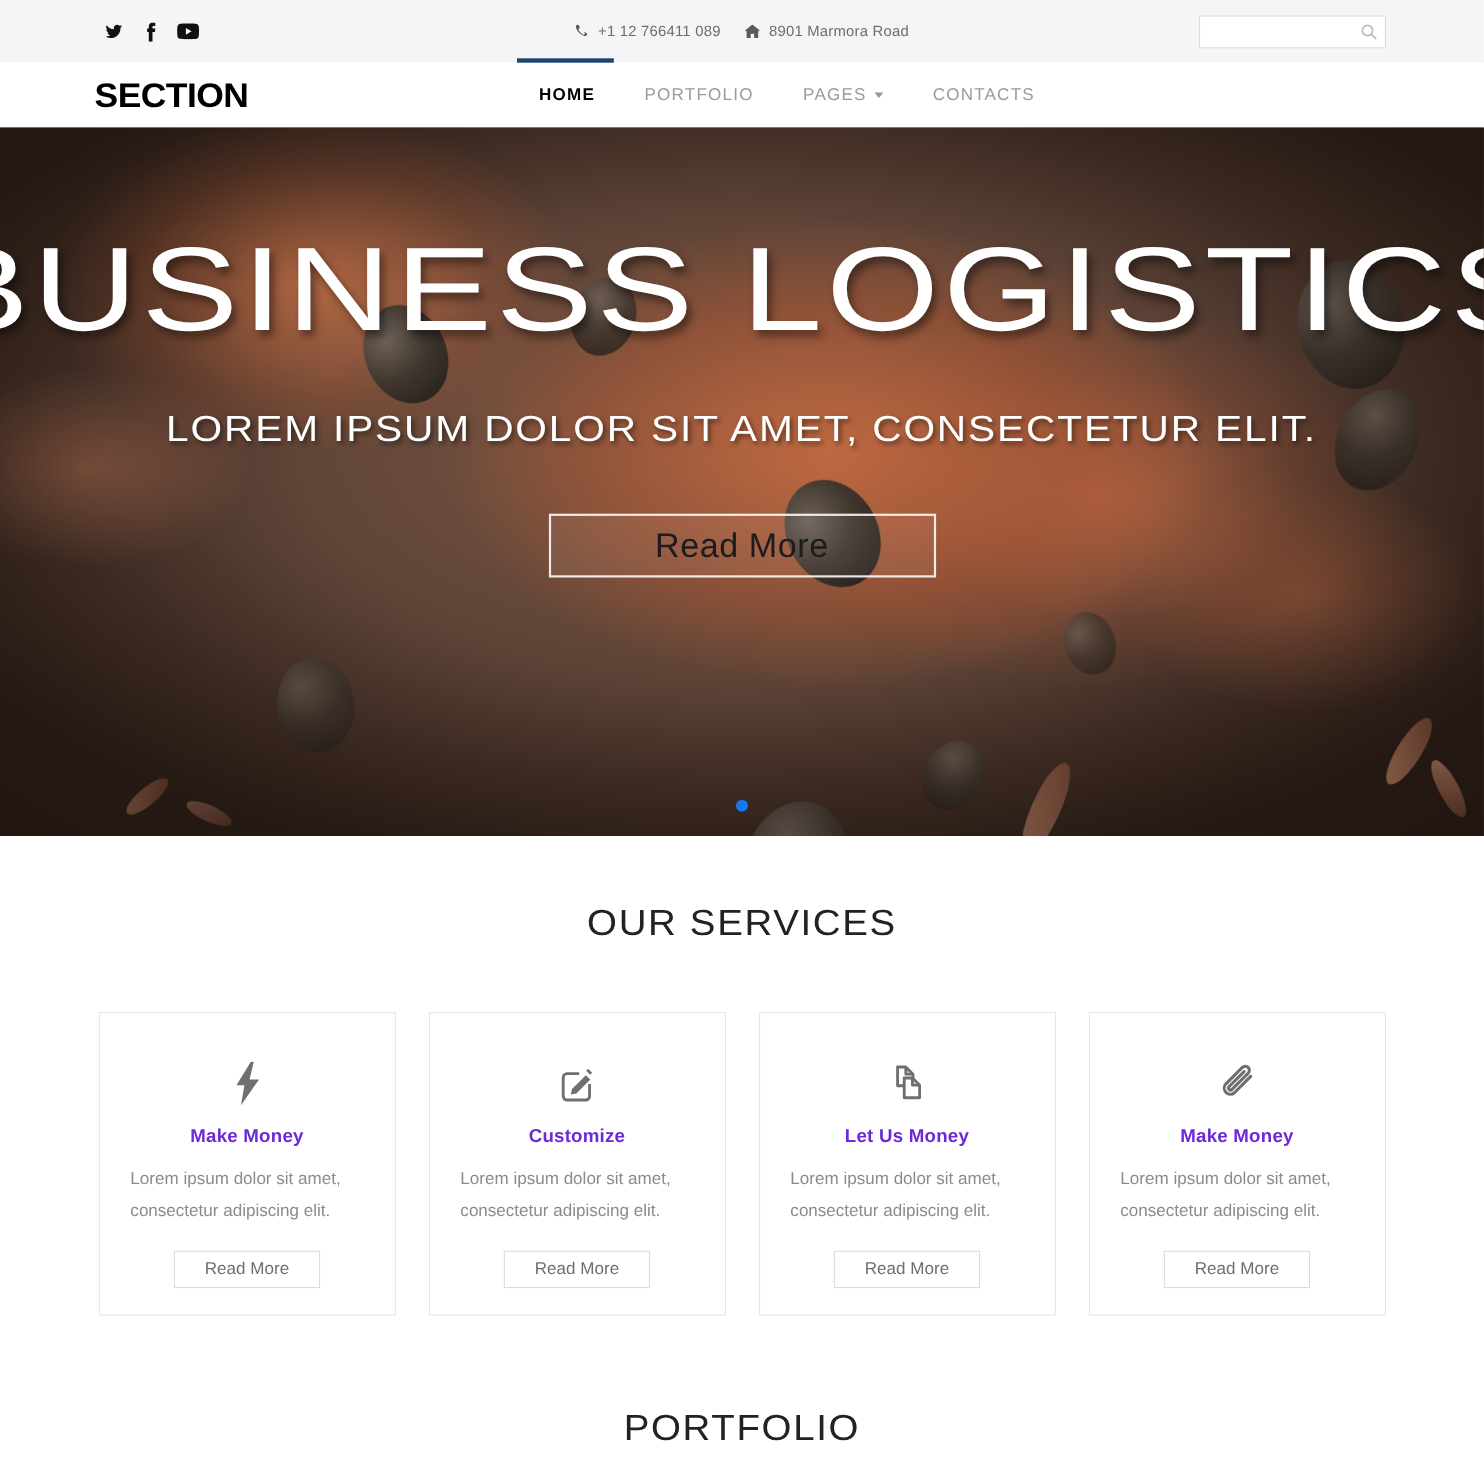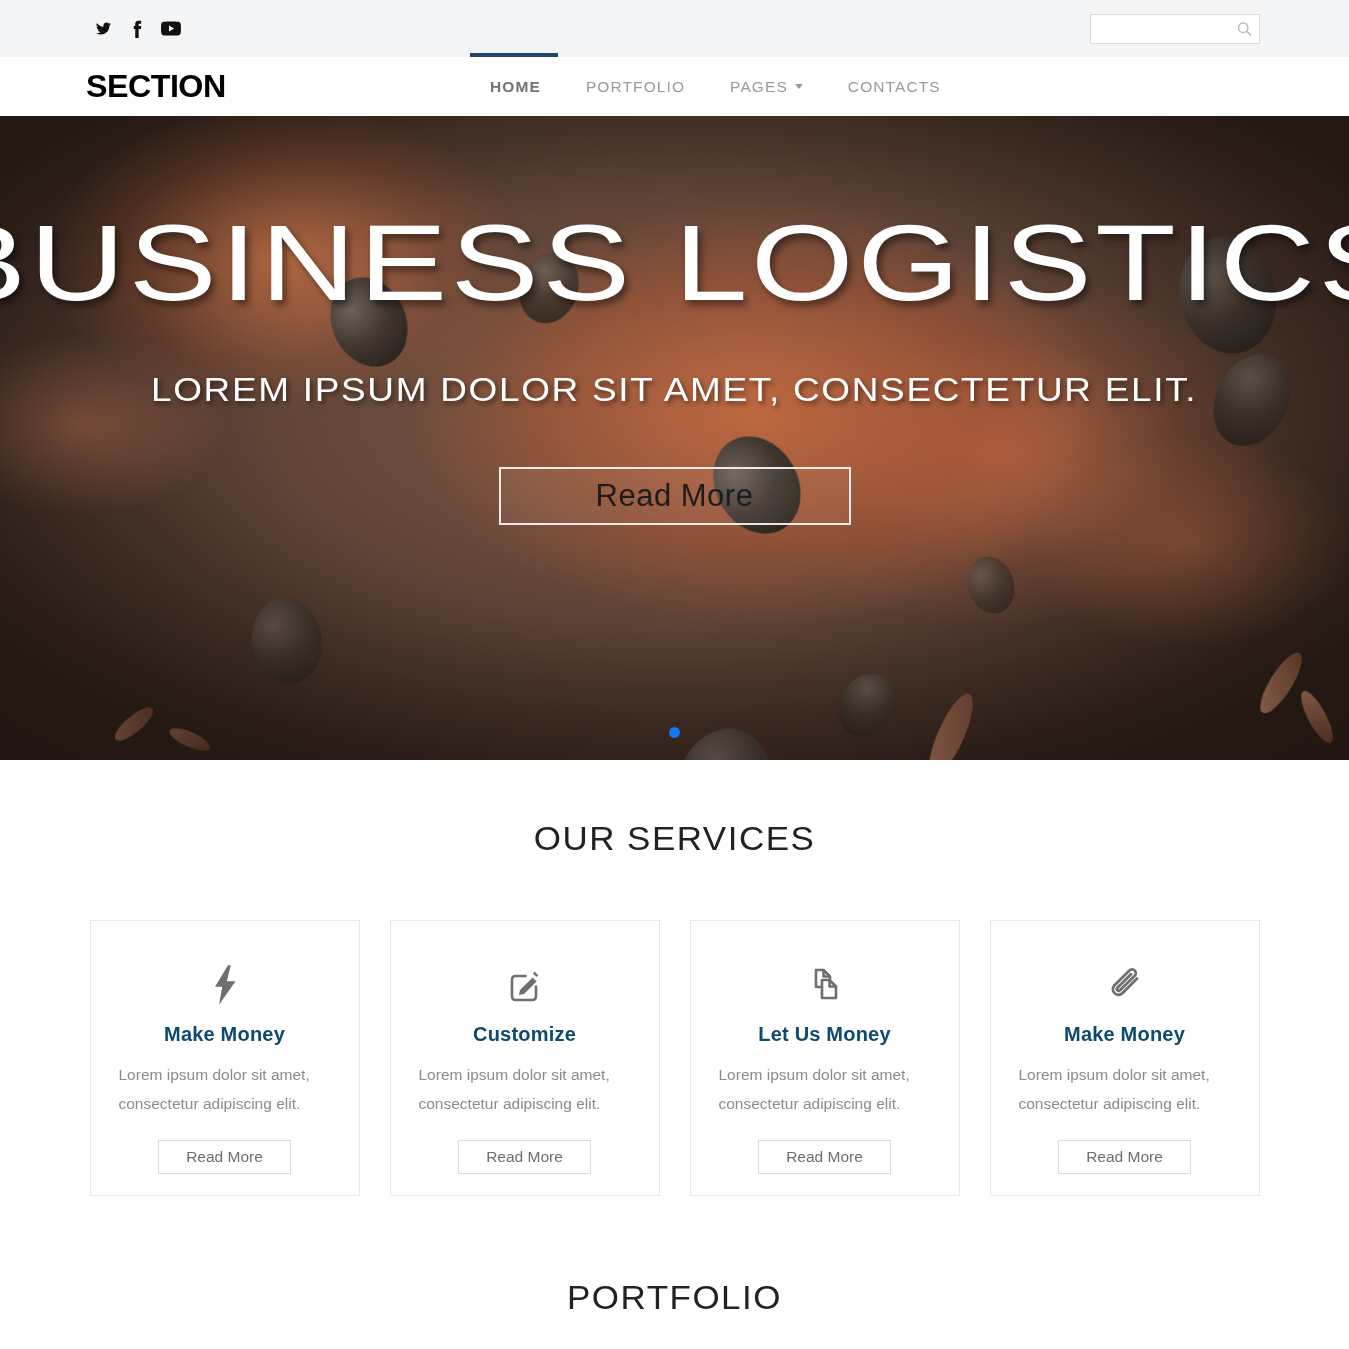--- a/index.html
+++ b/index.html
@@ -122,21 +122,21 @@
     margin-right: 45px;
     font-family: "Liberation Sans Narrow", "Liberation Sans", sans-serif;
     font-size: 15.5px;
     letter-spacing: 1.1px;
     color: #9a9a9a;
     cursor: pointer;
     text-transform: uppercase;
     white-space: nowrap;
   }
   .nav-item:last-child { margin-right: 0; }
-  .nav-item.active { color: #737373; font-weight: 700; }
+  .nav-item.active { color: #000000; font-weight: 700; }
   .nav-item.active::before {
     content: "";
     position: absolute;
     top: -4px;
     left: -20px;
     width: 88px;
     height: 4px;
     background: #1e4670;
   }
   .caret {
@@ -295,22 +295,22 @@
     display: flex;
     align-items: center;
     justify-content: center;
     color: #6f6f6f;
   }
   .card-icon svg { display: block; }
   .card-title {
     margin-top: 14px;
     font-family: "Liberation Sans Narrow", "Liberation Sans", sans-serif;
     font-weight: 700;
-    font-size: 20px;
-    color: #0c4a6e;
+    font-size: 17px;
+    color: #6d28d9;
     letter-spacing: .2px;
   }
   .card-text {
     margin-top: 14px;
     width: 212px;
     text-align: left;
     font-family: "Liberation Sans Narrow", "Liberation Sans", sans-serif;
     font-size: 15.5px;
     line-height: 29px;
     color: #8b8b8b;
@@ -349,20 +349,39 @@
           <path d="M11 8H7.5V5.9c0-.8.5-1 .9-1h2.5V1L7.5 1C3.7 1 3 3.8 3 5.6V8H1v4h2v12h4.5V12h3L11 8z"></path>
         </svg>
     </span>
     <span class="s-icon">
       <svg width="20" height="15" viewBox="0 0 24 18">
           <path d="M23.5 3.1A3 3 0 0 0 21.4 1C19.6.5 12 .5 12 .5S4.4.5 2.6 1A3 3 0 0 0 .5 3.1C0 4.9 0 9 0 9s0 4.1.5 5.9a3 3 0 0 0 2.1 2.1c1.8.5 9.4.5 9.4.5s7.6 0 9.4-.5a3 3 0 0 0 2.1-2.1c.5-1.8.5-5.9.5-5.9s0-4.1-.5-5.9zM9.6 12.6V5.4L15.8 9l-6.2 3.6z"></path>
         </svg>
     </span>
   </div>
 
+  <div class="contact-block">
+    <div class="contact-item">
+      <span>
+        <svg width="13" height="13" viewBox="0 0 16 16">
+            <path d="M11 10.3l-1.3 1.3c-.2.2-.5.2-.7.1-1.2-.6-2.3-1.4-3.2-2.4C4.9 8.4 4.1 7.3 3.5 6.1c-.1-.2-.1-.5.1-.7L4.9 4.1c.3-.3.3-.7.1-1L3.6.9C3.4.5 2.9.4 2.5.6l-1.2.7C.8 1.6.5 2.2.6 2.8c.3 2 1.5 4.6 3.7 6.8 2.2 2.2 4.8 3.4 6.8 3.7.6.1 1.2-.2 1.5-.7l.7-1.2c.2-.4.1-.9-.2-1.1l-2.2-1.4c-.3-.2-.7-.2-1 .1l.1.3z"></path>
+          </svg>
+      </span>
+      <span>+1 12 766411 089</span>
+    </div>
+    <div class="contact-item">
+      <span>
+        <svg width="14" height="13" viewBox="0 0 16 14">
+            <path d="M8 0L0 6.4h2V14h4V9.6h4V14h4V6.4h2L8 0zm0 2.2l4.5 3.6V12h-1V7.6H4.5V12h-1V5.8L8 2.2z"></path>
+            <path d="M8 1L1 6.6V7h1.6V13H6V9h4v4h3.4V7H15v-.4L8 1z"></path>
+          </svg>
+      </span>
+      <span>8901 Marmora Road</span>
+    </div>
+  </div>
 
   <div class="search-wrap">
     <input class="search-input" type="text" value="" placeholder="" style="">
     <button class="search-btn">
       <span>
         <svg width="15" height="15" viewBox="0 0 16 16">
             <circle cx="6.6" cy="6.6" r="5"></circle>
             <line x1="10.4" y1="10.4" x2="15" y2="15"></line>
           </svg>
       </span>

